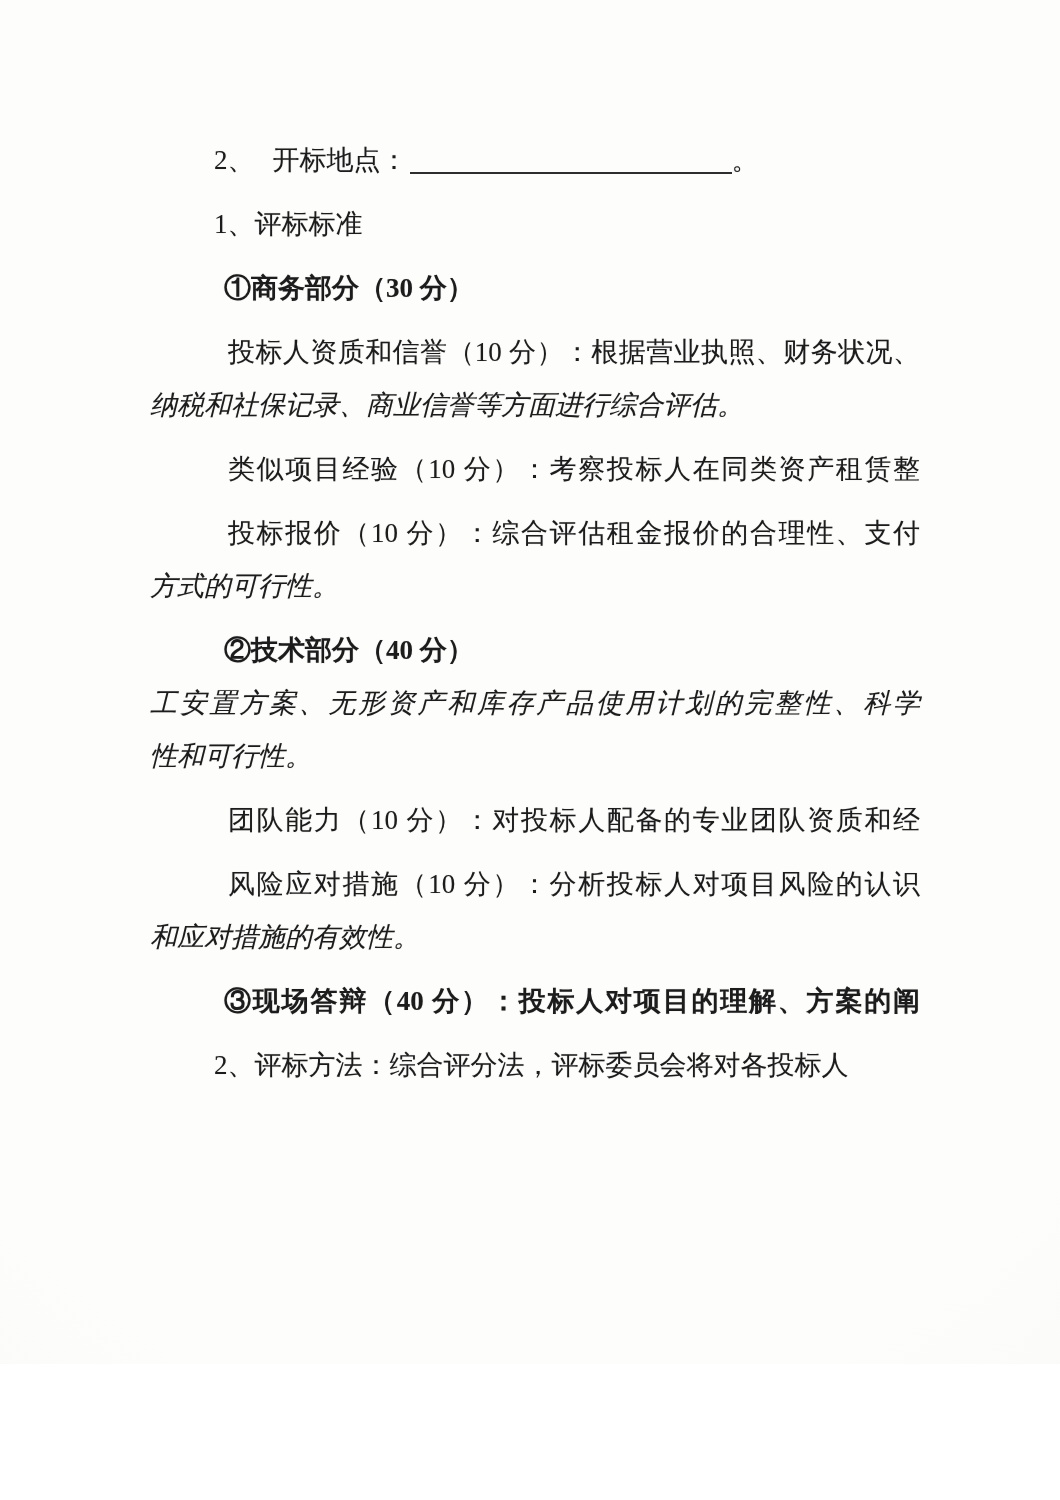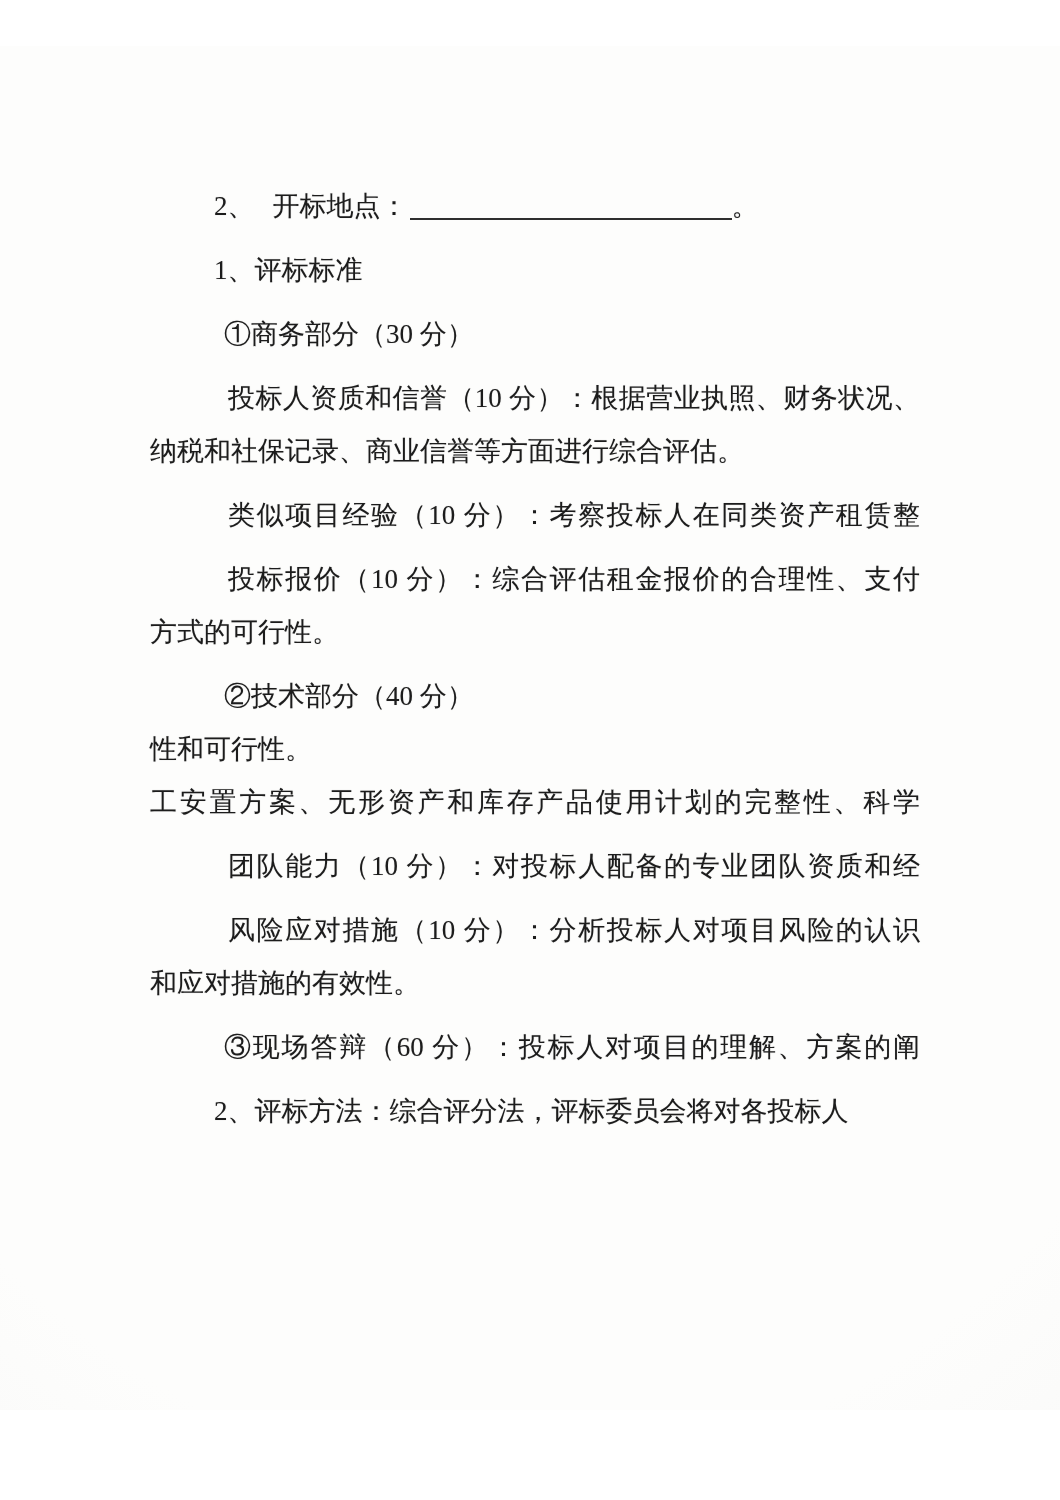--- a/index.html
+++ b/index.html
@@ -15,32 +15,31 @@
     width: 1060px;
     height: 1364px;
     box-sizing: border-box;
     padding: 134px 140px 0 150px;
     background: radial-gradient(130% 115% at 48% 42%, #fdfdfc 55%, #f2f2f1 100%);
     font-family: "Liberation Serif", "DejaVu Serif", serif;
     font-size: 27px;
     line-height: 53px;
     color: #1c1c1c;
     text-shadow: 0 0 1px rgba(40,40,40,0.28);
-    margin-top: 46px;
   }
   .ln {
     white-space: nowrap;
     min-height: 53px;
   }
   .para { margin-top: 11px; }
   .i-h1    { padding-left: 8px;  }
   .i-num   { padding-left: 64px; }
-  .i-circ  { padding-left: 74px; }
+  .i-circ  { padding-left: 74px; font-weight: bold; }
   .i-first { padding-left: 78px; }
-  .i-none  { padding-left: 0;    }
+  .i-none  { padding-left: 0; font-style: italic;    }
   .fill {
     box-sizing: border-box;
     width: 100%;
     text-align: justify;
     text-align-last: justify;
   }
   .numgap {
     display: inline-block;
     width: 18px;
   }
@@ -60,21 +59,21 @@
   <div class="ln i-num"><span>2、</span><span class="numgap"></span><span>开标地点：</span><span class="blank"></span><span>。</span></div>
   <div id="doc-lines">
       <div class="ln i-num para">1、评标标准</div>
       <div class="ln i-circ para">①商务部分（30 分）</div>
       <div class="ln i-first fill para">投标人资质和信誉（10 分）：根据营业执照、财务状况、</div>
       <div class="ln i-none">纳税和社保记录、商业信誉等方面进行综合评估。</div>
       <div class="ln i-first fill para">类似项目经验（10 分）：考察投标人在同类资产租赁整</div>
       <div class="ln i-first fill para">投标报价（10 分）：综合评估租金报价的合理性、支付</div>
       <div class="ln i-none">方式的可行性。</div>
       <div class="ln i-circ para">②技术部分（40 分）</div>
+      <div class="ln i-none fill">工安置方案、无形资产和库存产品使用计划的完整性、科学</div>
       <div class="ln i-none">性和可行性。</div>
-      <div class="ln i-none fill">工安置方案、无形资产和库存产品使用计划的完整性、科学</div>
       <div class="ln i-first fill para">团队能力（10 分）：对投标人配备的专业团队资质和经</div>
       <div class="ln i-first fill para">风险应对措施（10 分）：分析投标人对项目风险的认识</div>
       <div class="ln i-none">和应对措施的有效性。</div>
-      <div class="ln i-circ fill para">③现场答辩（60 分）：投标人对项目的理解、方案的阐</div>
+      <div class="ln i-circ fill para">③现场答辩（40 分）：投标人对项目的理解、方案的阐</div>
       <div class="ln i-num para">2、评标方法：综合评分法，评标委员会将对各投标人</div>
     </div>
 </main>
 
 </body></html>

